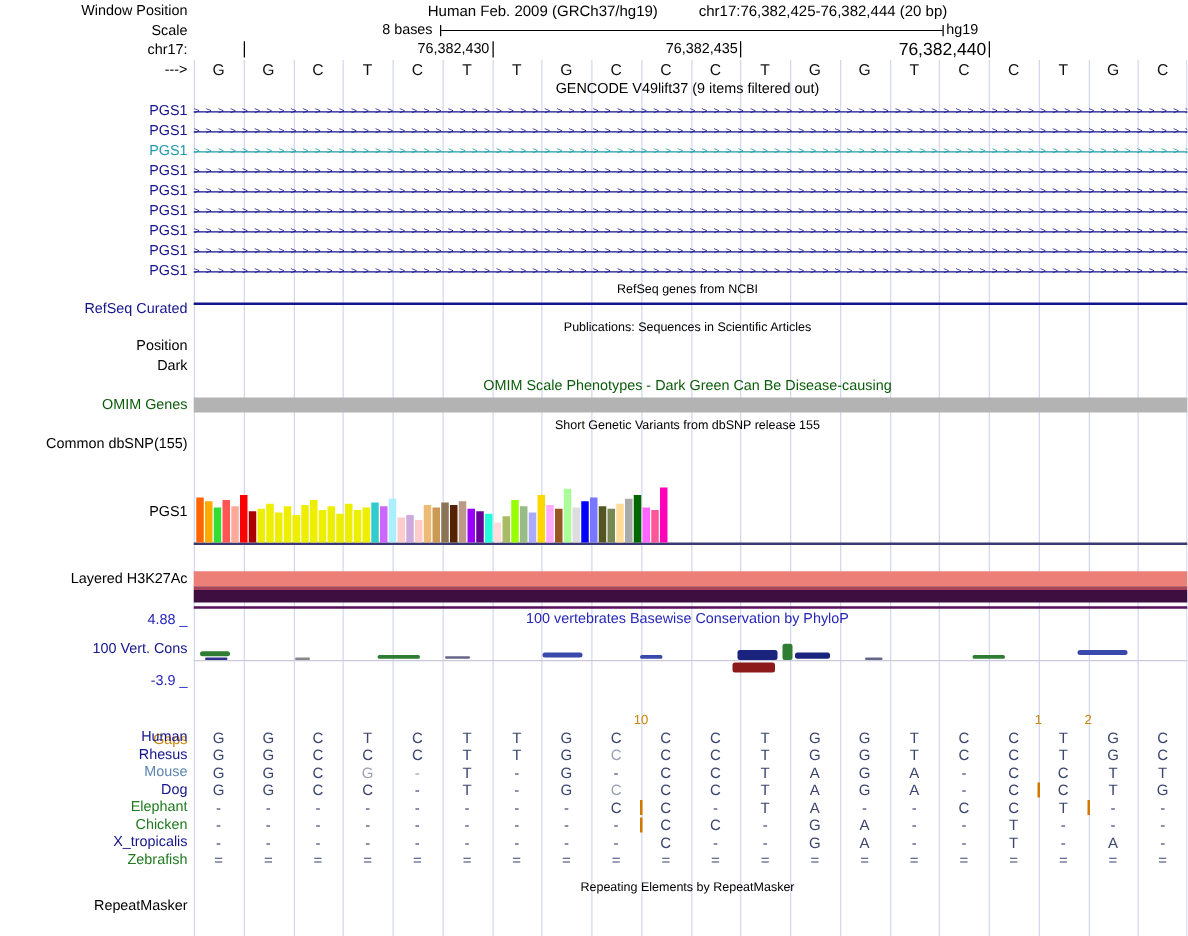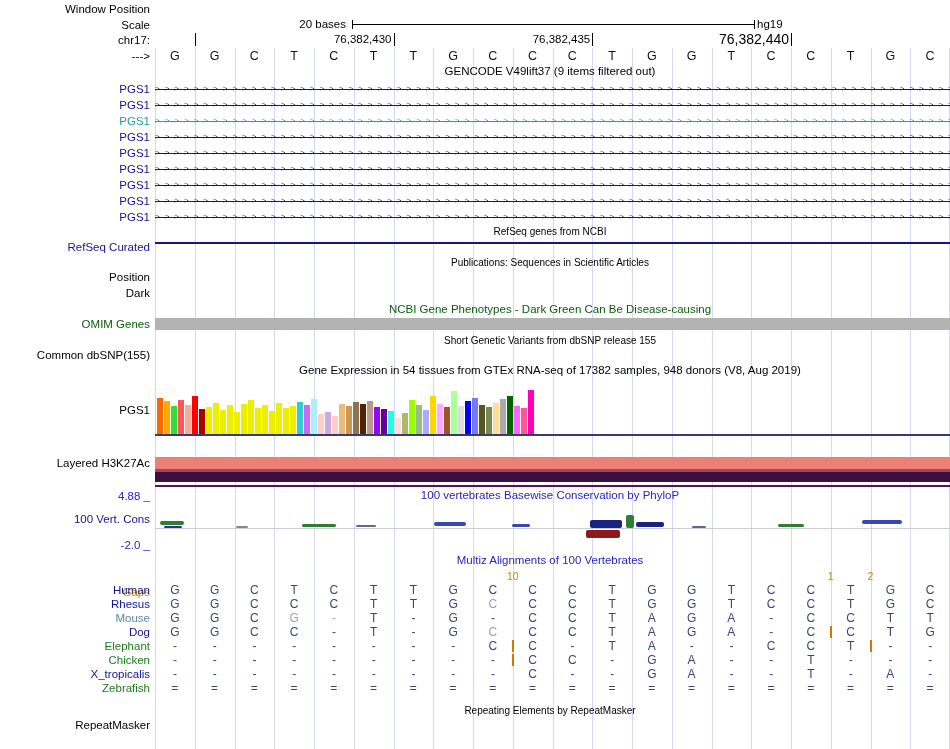--- a/index.html
+++ b/index.html
@@ -11,62 +11,65 @@
        color:#000;white-space:nowrap;z-index:1;}
   .title.small{font-size:10px;}
   .abs{position:absolute;z-index:1;}
 </style>
 </head>
 <body>
 
 <div id="browser">
 
   <div class="lbl" style="top:2px">Window Position</div>
+  <div class="title" style="top:2px;font-size:12px;line-height:14px">
+    <span>Human Feb. 2009 (GRCh37/hg19)</span>
+    <span style="display:inline-block;width:26px"></span>
+    <span>chr17:76,382,425-76,382,444 (20 bp)</span>
+  </div>
 
   <div class="lbl" style="top:18px">Scale</div>
   <div class="abs" style="left:155px;top:18px;width:790px;height:14px">
-    <span style="position:absolute;right:599px;top:0;font-size:11.5px;line-height:13px">20 bases</span>
+    <span style="position:absolute;right:599px;top:0;font-size:11.5px;line-height:13px">8 bases</span>
     <div style="position:absolute;left:197px;top:2px;width:401px;height:9px;border-left:1px solid #000;border-right:1px solid #000;background:linear-gradient(to bottom,transparent 4px,#000 4px,#000 5px,transparent 5px)"></div>
     <span style="position:absolute;left:602px;top:0;font-size:11.5px;line-height:13px">hg19</span>
   </div>
 
   <div class="lbl" style="top:33px">chr17:</div>
 
   <div class="lbl" style="top:49px">---&gt;</div>
 
   <div class="title" style="top:65px">GENCODE V49lift37 (9 items filtered out)</div>
 
   <div class="title small" style="top:225px">RefSeq genes from NCBI</div>
   <div class="lbl" style="top:240px;color:#14148c">RefSeq Curated</div>
   <div class="abs" style="left:155px;top:242px;width:795px;height:2px;background:#14148c"></div>
 
   <div class="title small" style="top:256px">Publications: Sequences in Scientific Articles</div>
   <div class="lbl" style="top:270px">Position</div>
   <div class="lbl" style="top:286px">Dark</div>
 
-  <div class="title" style="top:303px;color:#0a5c0a">NCBI Gene Phenotypes - Dark Green Can Be Disease-causing</div>
+  <div class="title" style="top:303px;color:#0a5c0a">OMIM Scale Phenotypes - Dark Green Can Be Disease-causing</div>
   <div class="lbl" style="top:317px;color:#0a5c0a">OMIM Genes</div>
   <div class="abs" style="left:155px;top:318px;width:795px;height:12px;background:#b3b3b3"></div>
 
   <div class="title small" style="top:334px">Short Genetic Variants from dbSNP release 155</div>
   <div class="lbl" style="top:348px">Common dbSNP(155)</div>
 
-  <div class="title" style="top:364px">Gene Expression in 54 tissues from GTEx RNA-seq of 17382 samples, 948 donors (V8, Aug 2019)</div>
   <div class="lbl" style="top:403px">PGS1</div>
   <div class="abs" style="left:155px;top:434px;width:795px;height:2px;background:#3a3a6e"></div>
 
   <div class="lbl" style="top:456px">Layered H3K27Ac</div>
 
   <div class="title" style="top:489px;color:#2626b8">100 vertebrates Basewise Conservation by PhyloP</div>
   <div class="lbl" style="top:489px;color:#2626b8">4.88 _</div>
   <div class="lbl" style="top:512px;color:#14148c">100 Vert. Cons</div>
-  <div class="lbl" style="top:538px;color:#2626b8">-2.0 _</div>
+  <div class="lbl" style="top:538px;color:#2626b8">-3.9 _</div>
   <div class="abs" style="left:155px;top:528px;width:795px;height:1px;background:#c9c9da"></div>
 
-  <div class="title" style="top:554px;color:#2626b8">Multiz Alignments of 100 Vertebrates</div>
 
   <div class="title small" style="top:704px">Repeating Elements by RepeatMasker</div>
   <div class="lbl" style="top:718px">RepeatMasker</div>
 
 <div style="position: absolute; left: 155px; top: 48px; width: 1px; height: 701px; background: rgb(211, 215, 239); z-index: 0;"></div>
     <div style="position: absolute; left: 194.75px; top: 48px; width: 1px; height: 701px; background: rgb(211, 215, 239); z-index: 0;"></div>
     <div style="position: absolute; left: 234.5px; top: 48px; width: 1px; height: 701px; background: rgb(211, 215, 239); z-index: 0;"></div>
     <div style="position: absolute; left: 274.25px; top: 48px; width: 1px; height: 701px; background: rgb(211, 215, 239); z-index: 0;"></div>
     <div style="position: absolute; left: 314px; top: 48px; width: 1px; height: 701px; background: rgb(211, 215, 239); z-index: 0;"></div>
     <div style="position: absolute; left: 353.75px; top: 48px; width: 1px; height: 701px; background: rgb(211, 215, 239); z-index: 0;"></div>

